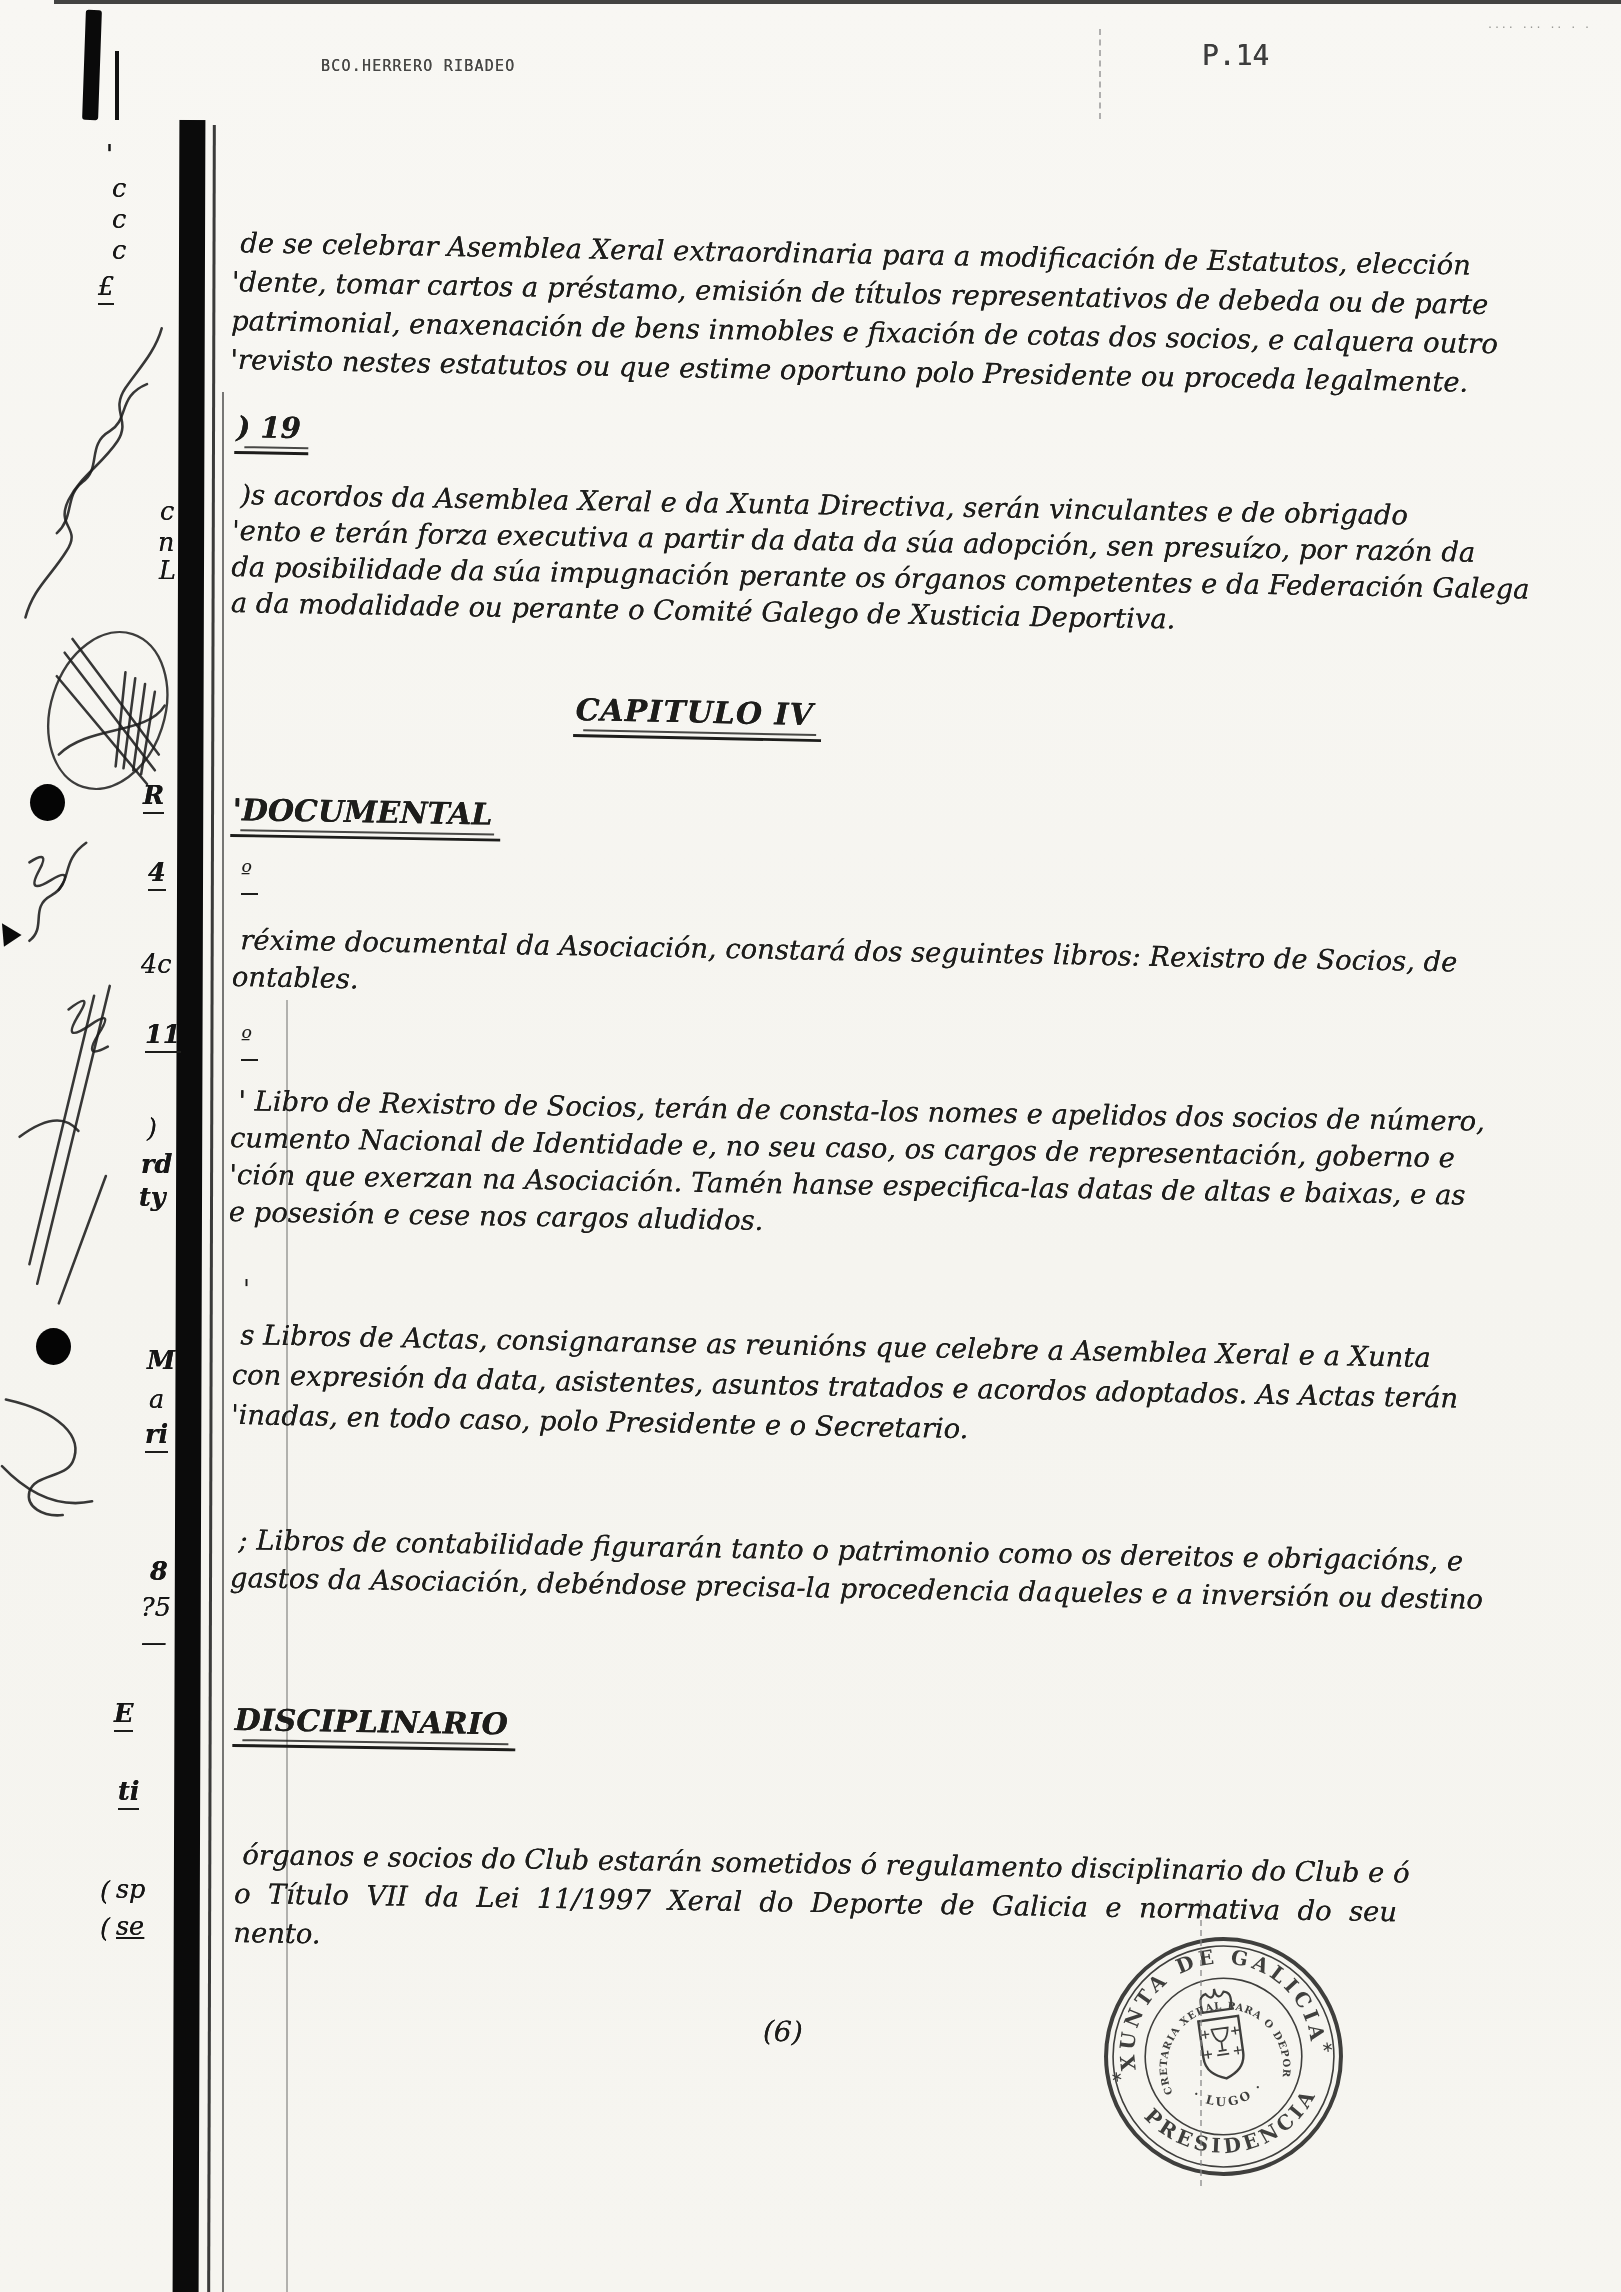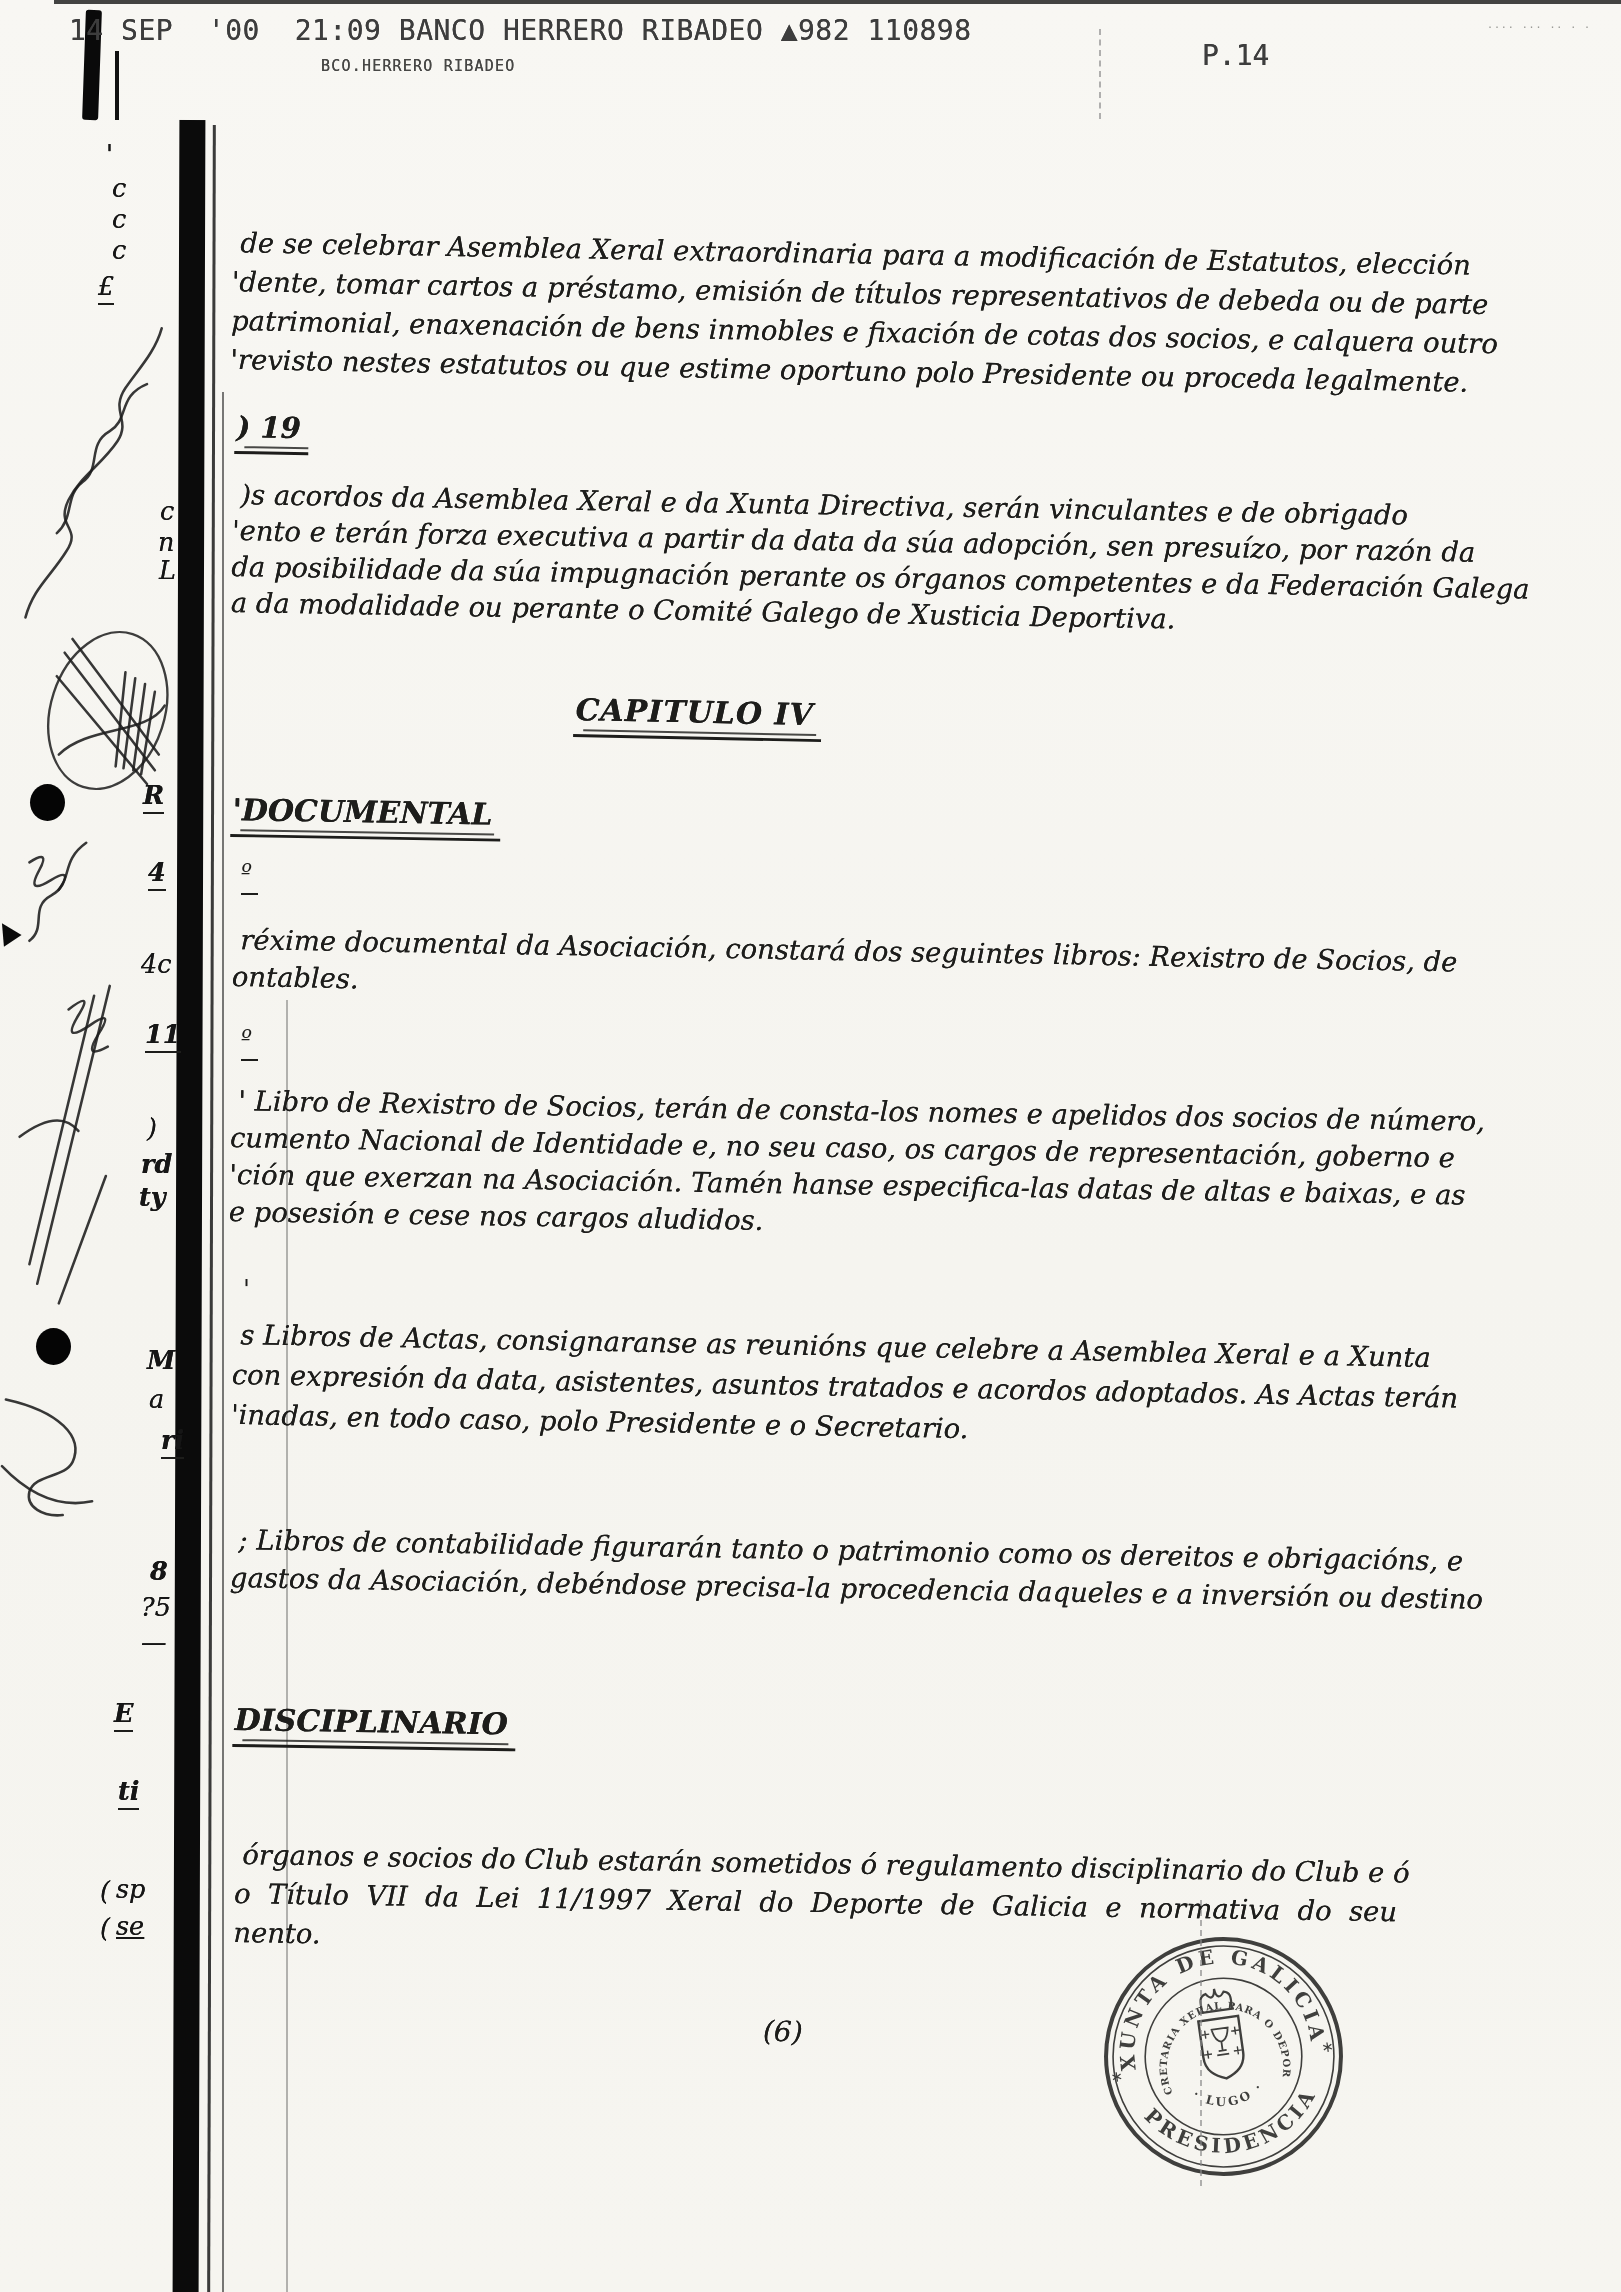--- a/index.html
+++ b/index.html
@@ -81,21 +81,20 @@
   <div class="ink-tick"></div>
   <div class="bar-thick"></div>
   <div class="line-a"></div>
   <div class="line-b"></div>
   <div class="line-c"></div>
   <div class="punch punch1"></div>
   <div class="punch punch2"></div>
   <div class="fold fold1"></div>
   <div class="fold fold2"></div>
 
-  <div class="fax-line fax-l1">14 SEP  '00  21:09 BANCO HERRERO RIBADEO ▲982 110898</div>
   <div class="fax-line fax-p14">P.14</div>
   <div class="fax-line fax-l2">BCO.HERRERO RIBADEO</div>
   <div class="corner-dots">···· ··· ·· · ·</div>
 
   <svg class="scribbles" viewBox="0 0 200 1300">
     <path d="M165,35 C158,60 140,78 128,96 C112,120 134,128 120,150 C104,174 82,186 70,210 C56,238 84,238 68,262 C52,288 34,300 26,330"></path>
     <path d="M150,92 C120,104 132,128 112,140 C88,154 104,178 84,192 C66,206 76,228 58,244"></path>
     <ellipse cx="110" cy="425" rx="58" ry="82" transform="rotate(18 110 425)" fill="none" stroke="#1c1c1c" stroke-width="2.4" opacity=".85"></ellipse>
     <path d="M66,366 L158,486 M58,390 L150,500 M74,352 L162,470"></path>
     <path d="M128,386 l-10,96 M138,392 l-12,92 M148,398 l-12,88 M158,406 l-14,84"></path>
@@ -123,21 +122,21 @@
       <div class="frag" style="left: 159px; top: 555px;">L</div>
       <div class="frag b u" style="left: 143px; top: 780px;">R</div>
       <div class="frag b u" style="left: 148px; top: 857px;">4</div>
       <div class="frag" style="left: 141px; top: 949px;">4c</div>
       <div class="frag b u" style="left: 145px; top: 1019px;">11</div>
       <div class="frag" style="left: 147px; top: 1113px;">)</div>
       <div class="frag b" style="left: 141px; top: 1149px;">rd</div>
       <div class="frag b" style="left: 139px; top: 1182px;">ty</div>
       <div class="frag b" style="left: 147px; top: 1345px;">M</div>
       <div class="frag" style="left: 149px; top: 1384px;">a</div>
-      <div class="frag b u" style="left: 161px; top: 1419px; margin-top: 6px;">ri</div>
+      <div class="frag b u" style="left: 145px; top: 1419px;">ri</div>
       <div class="frag b" style="left: 150px; top: 1556px;">8</div>
       <div class="frag" style="left: 141px; top: 1592px;">?5</div>
       <div class="frag" style="left: 141px; top: 1627px;">—</div>
       <div class="frag b u" style="left: 114px; top: 1698px;">E</div>
       <div class="frag b u" style="left: 118px; top: 1776px;">ti</div>
       <div class="frag" style="left: 100px; top: 1876px;">(</div>
       <div class="frag" style="left: 116px; top: 1874px;">sp</div>
       <div class="frag" style="left: 100px; top: 1913px;">(</div>
       <div class="frag" style="left: 116px; top: 1911px; text-decoration: underline;">se</div>
     </div>

